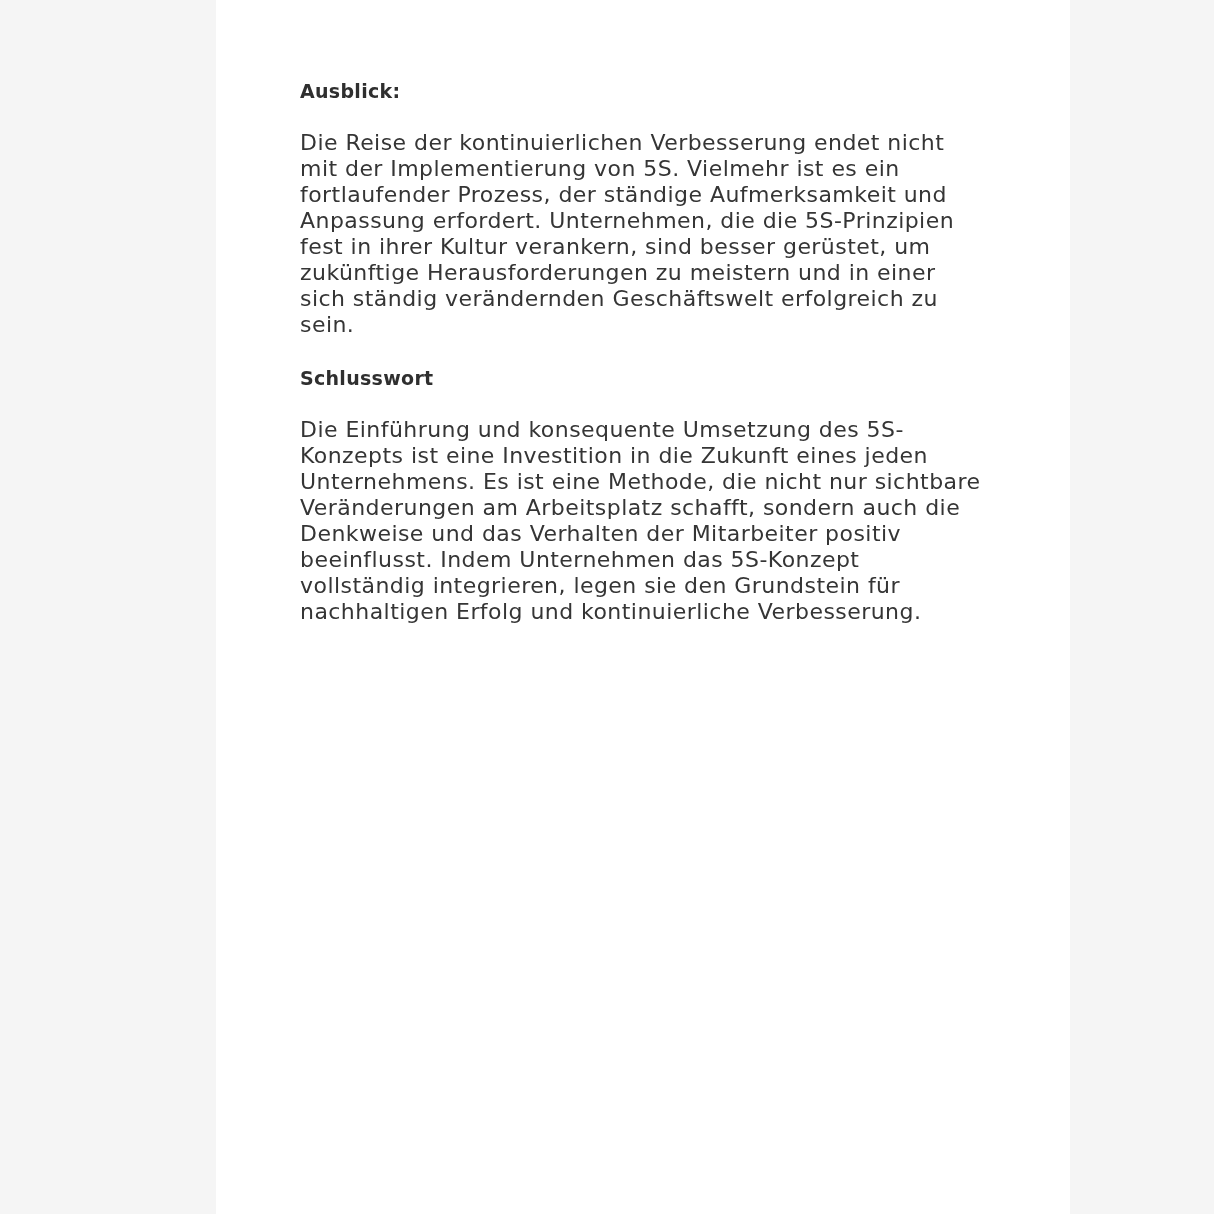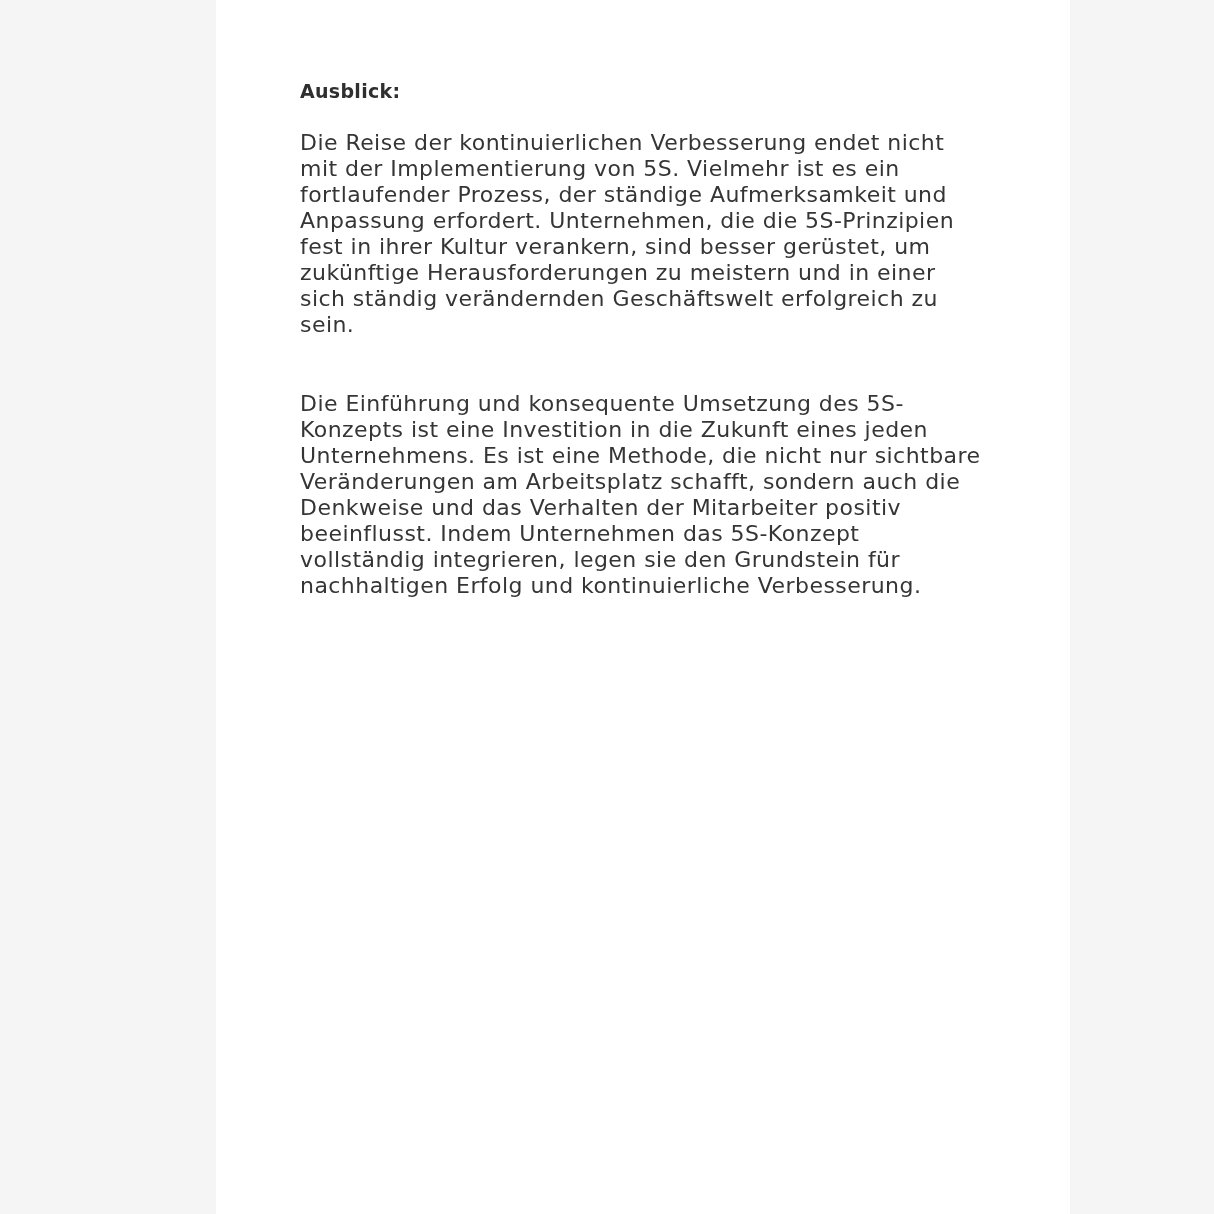--- a/index.html
+++ b/index.html
@@ -75,20 +75,21 @@
     <div class="document-body">
 
       <h2 class="doc-heading">Ausblick:</h2>
 
       <div class="spacer-heading-to-para"></div>
 
       <p class="doc-paragraph">Die Reise der kontinuierlichen Verbesserung endet nicht mit der Implementierung von 5S. Vielmehr ist es ein fortlaufender Prozess, der ständige Aufmerksamkeit und Anpassung erfordert. Unternehmen, die die 5S-Prinzipien fest in ihrer Kultur verankern, sind besser gerüstet, um zukünftige Herausforderungen zu meistern und in einer sich ständig verändernden Geschäftswelt erfolgreich zu sein.</p>
 
       <div class="spacer-para-to-heading"></div>
 
+      <h2 class="doc-heading">Schlusswort</h2>
 
       <div class="spacer-heading-to-para"></div>
 
       <p class="doc-paragraph">Die Einführung und konsequente Umsetzung des 5S-Konzepts ist eine Investition in die Zukunft eines jeden Unternehmens. Es ist eine Methode, die nicht nur sichtbare Veränderungen am Arbeitsplatz schafft, sondern auch die Denkweise und das Verhalten der Mitarbeiter positiv beeinflusst. Indem Unternehmen das 5S-Konzept vollständig integrieren, legen sie den Grundstein für nachhaltigen Erfolg und kontinuierliche Verbesserung.</p>
 
     </div>
   </div>
 
 </div>
 

